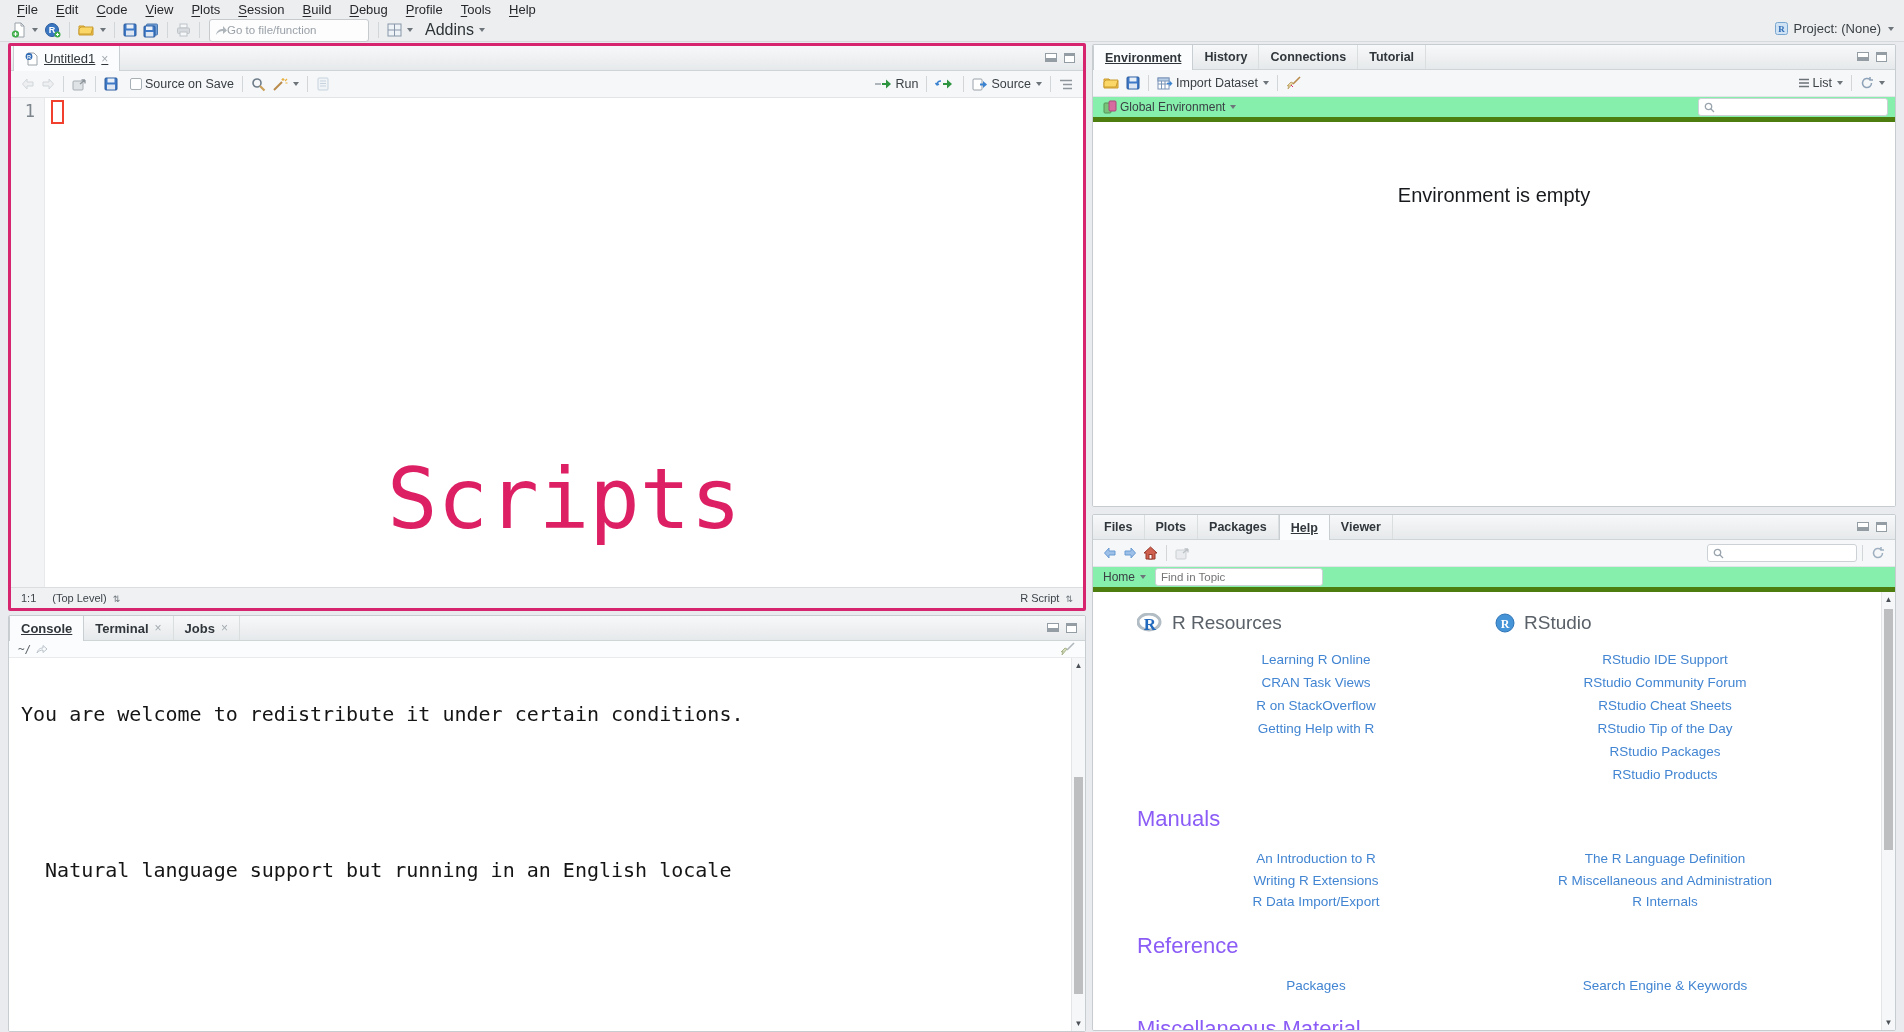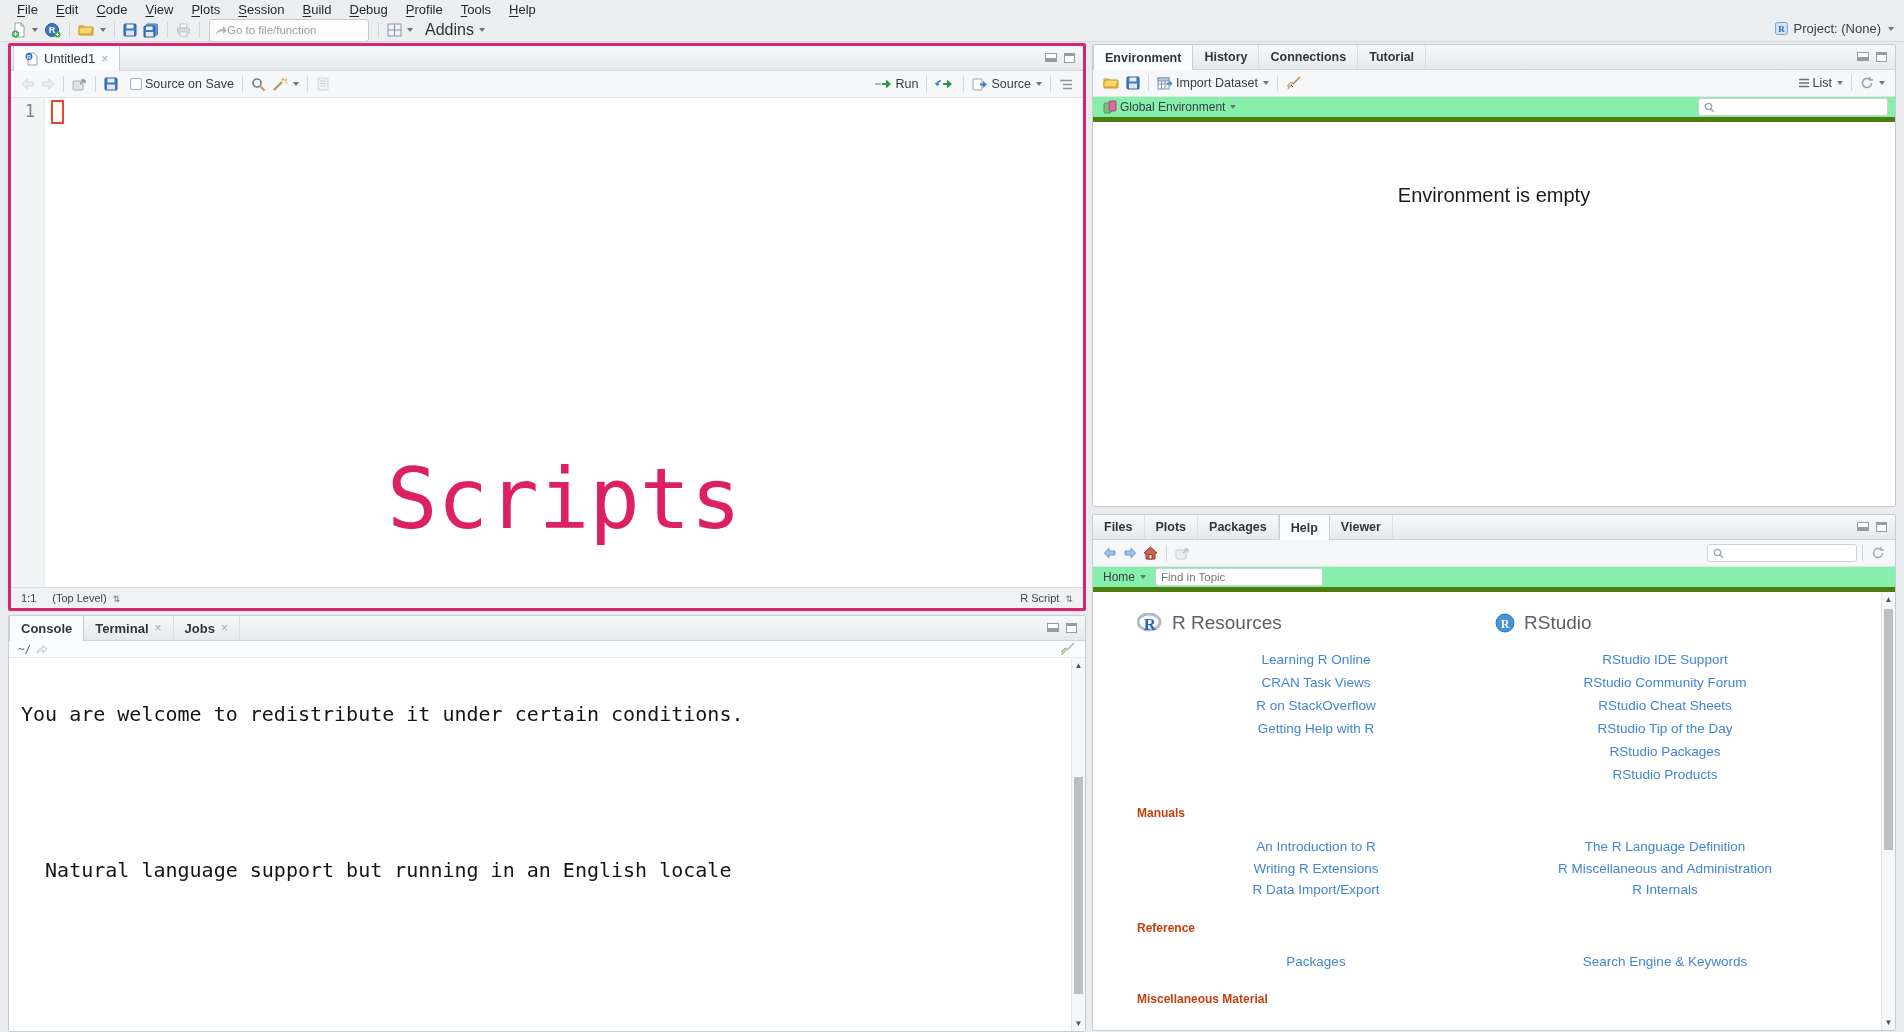--- a/index.html
+++ b/index.html
@@ -16,21 +16,21 @@
   .caret { width:0; height:0; border-left:3.5px solid transparent; border-right:3.5px solid transparent; border-top:4px solid #6d747a; display:inline-block; margin-left:2px; }
   .goto-box { display:flex; align-items:center; width:160px; height:23px; background:#fdfdfd; border:1px solid #c6cacd; border-radius:3px; padding:0 5px; margin:0 4px; }
   .goto-box input { border:none; outline:none; width:100%; font-size:11.5px; color:#333; background:transparent; font-family:"Liberation Sans",sans-serif; }
   .goto-box input::placeholder { color:#9aa1a8; }
   .project-chip { position:absolute; right:10px; top:2px; display:flex; align-items:center; gap:5px; font-size:13px; color:#3b4045; }
 
   
   .pane { position:absolute; background:#fff; border:1px solid #c7ccd0; border-radius:2px; display:flex; flex-direction:column; overflow:hidden; }
   .tabstrip { height:25px; flex:0 0 25px; background:linear-gradient(#f7f8f9,#e6e9eb); border-bottom:1px solid #cfd4d7; display:flex; align-items:stretch; position:relative; }
   .tab { display:flex; align-items:center; gap:6px; padding:0 11px; font-size:12.5px; font-weight:700; color:#30363b; border-right:1px solid #dadedf; cursor:default; }
-  .tab.active { background:#fbfcfd; border-right:1px solid #c9ced2; border-left:1px solid #c9ced2; margin-bottom:-1px; }
+  .tab.active { background:#fbfcfd; border-right:1px solid #c9ced2; border-left:1px solid #c9ced2; margin-bottom:-1px;text-decoration:underline; }
   .tab .close { font-size:12px; font-weight:400; color:#a4abb1; }
   .winbtns { position:absolute; right:8px; top:7px; display:flex; gap:7px; }
   .btn-min { width:12px; height:9px; border:1px solid #959da4; border-bottom:4px solid #959da4; background:#fff; }
   .btn-max { width:11px; height:10px; border:1px solid #959da4; border-top:3px solid #959da4; background:#fff; }
   .pane-toolbar { height:27px; flex:0 0 27px; background:#f6f7f9; border-bottom:1px solid #e2e5e8; display:flex; align-items:center; padding:0 7px; font-size:12.5px; color:#3b4045; }
   .pane-subbar { height:25px; flex:0 0 25px; background:#86efac; border-bottom:5px solid #4d7c0f; display:flex; align-items:center; padding:0 7px; font-size:12px; color:#3b4045; }
   .search-box { display:flex; align-items:center; gap:4px; height:18px; background:#fff; border:1px solid #ccd1d5; border-radius:3px; padding:0 5px; }
 
   
   #source-pane { left:8px; top:43px; width:1078px; height:568px; border:3px solid #d6246e; border-radius:2px; }
@@ -62,21 +62,21 @@
   .env-body { flex:1; background:#fff; text-align:center; }
   .env-empty { margin-top:62px; font-size:20px; color:#17191c; }
   .toolbar-right { margin-left:auto; display:flex; align-items:center; }
 
   
   #help-pane { left:1092px; top:514px; width:804px; height:517px; }
   .help-body { flex:1; background:#fff; position:relative; overflow:hidden; }
   .help-content { padding:12px 60px 0 44px; }
   .help-grid { display:grid; grid-template-columns:358px auto; }
   .sec-head { display:flex; align-items:center; gap:9px; font-size:19px; color:#5a6168; margin:8px 0 14px; }
-  .sec-head-lone { font-size:12px; color:#c2410c; margin:20px 0 16px;font-weight:bold; }
+  .sec-head-lone { font-size:22px; color:#8b5cf6; margin:20px 0 16px; }
   .hlink { display:block; font-size:13.5px; line-height:23px; color:#4285d2; text-decoration:none; cursor:pointer;text-align:center; }
   .man-grid { display:grid; grid-template-columns:358px auto; }
   .man-grid .hlink { line-height:21.5px; }
 
   svg { display:block; }
   .dis { opacity:.55; }
 </style>
 </head>
 <body>
 

